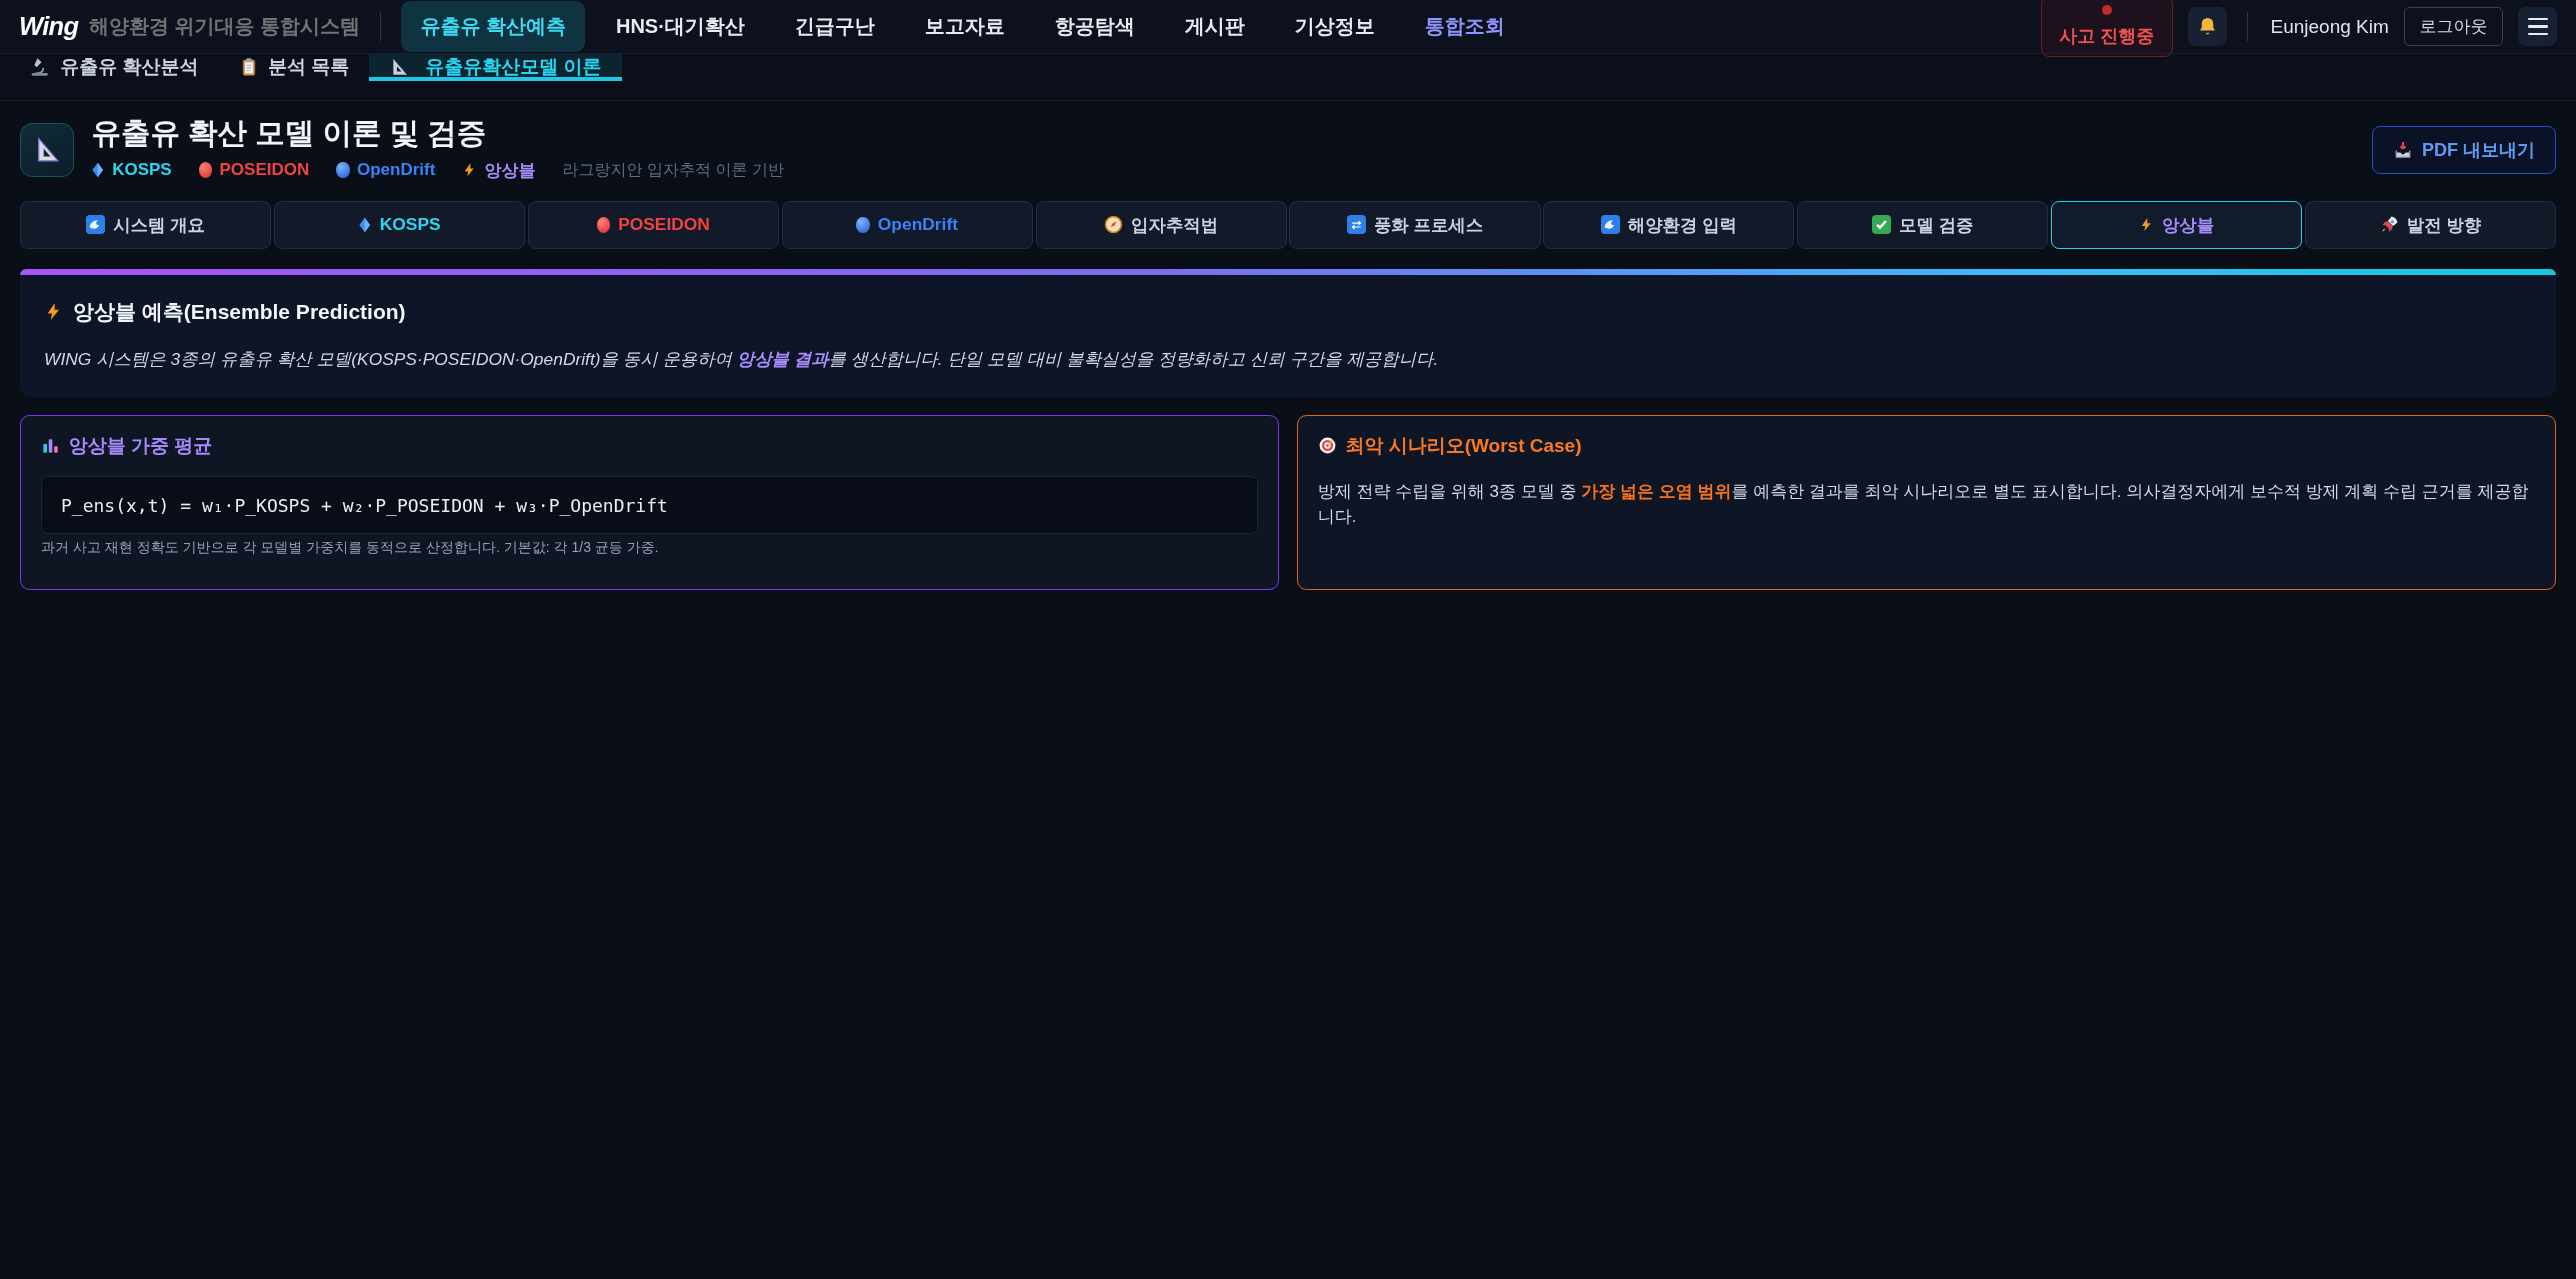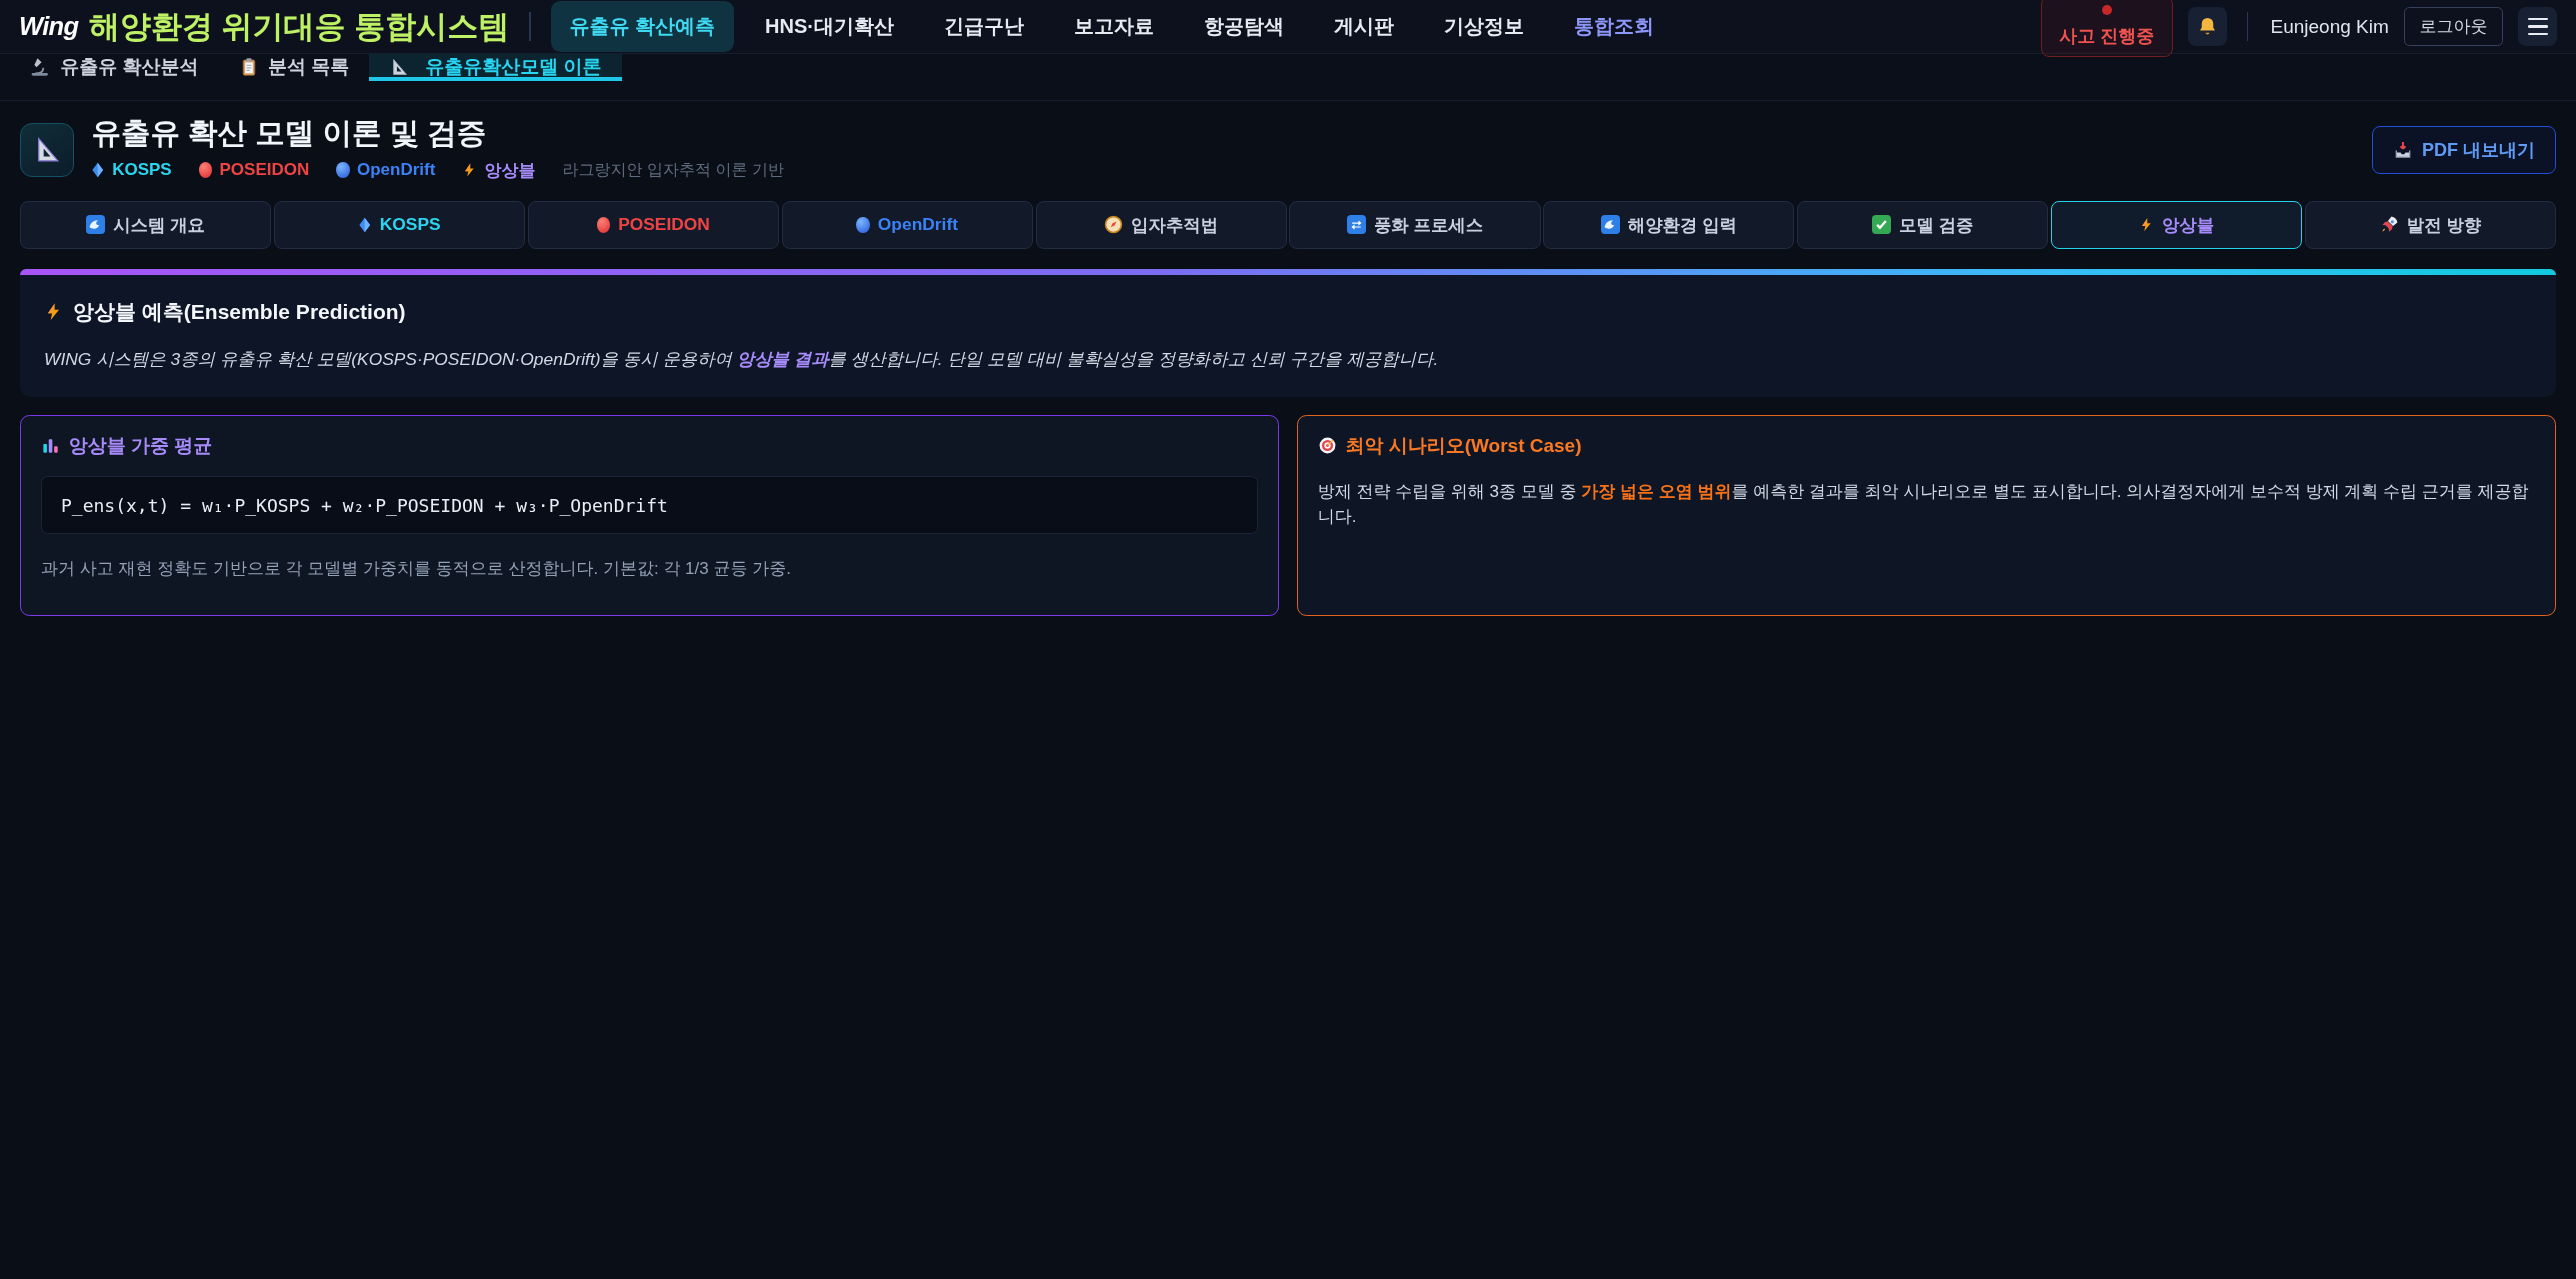--- a/index.html
+++ b/index.html
@@ -10,21 +10,21 @@
     font-family:"Liberation Sans", sans-serif;
     color:#e6eaf1;
   }
   svg { display:block; }
 
   
   .topbar{ height:54px; display:flex; align-items:center; padding:0 19px;
     background:#0c111d; border-bottom:1.3px solid #161d2e; }
   .logo-wrap{ display:flex; align-items:center; gap:10.7px; }
   .logo-mark{ font-size:25.5px; font-weight:800; font-style:italic; color:#ffffff; letter-spacing:-0.7px; }
-  .app-title{ font-size:31px; font-weight:700; color:#bef264; white-space:nowrap; }
+  .app-title{ font-size:20px; font-weight:700; color:#737373; white-space:nowrap; }
   .vsep{ width:1.3px; height:29.5px; background:#2a3750; margin:0 20px; }
   .menu{ display:flex; align-items:center; gap:12px; }
   .menu-item{ padding:12px 19px; font-size:20px; font-weight:700; color:#e6eaf1;
     border-radius:9.4px; white-space:nowrap; cursor:pointer; }
   .menu-item.active{ background:#0f3340; color:#3fd9f2; }
   .menu-item.accent{ color:#8d96fa; }
   .flex-spacer{ flex:1; }
   .incident-badge{ display:flex; align-items:center; gap:9.4px; padding:8px 17.4px;
     border:1.3px solid #6e1e1e; border-radius:8px; background:rgba(148,27,27,.12);
     color:#ef5350; font-size:18px; font-weight:700; white-space:nowrap;flex-direction:column; }
@@ -86,21 +86,21 @@
   .cards{ margin:17.4px 20px 0; display:flex; gap:17.4px; align-items:stretch; }
   .card{ flex:1; border-radius:9.4px; padding:17.4px 20px; background:#0e1523; }
   .card.weighted{ border:1.3px solid #7c3aed; }
   .card.worst{ border:1.3px solid #e3641c; background:#0e1626; }
   .card-title{ display:flex; align-items:center; gap:8.7px; font-size:19px; font-weight:800; margin:0; }
   .card.weighted .card-title{ color:#a78bfa; }
   .card.worst .card-title{ color:#f97821; }
   .code-block{ margin-top:17.4px; background:#090d17; border:0.7px solid #1c2537; border-radius:6.7px;
     padding:17.4px 19px; font-family:"DejaVu Sans Mono", monospace; font-size:18px; color:#e9eef6;
     white-space:nowrap; overflow:hidden; }
-  .card-note{ margin-top:23px; font-size:17px; color:#93a1b5; }
+  .card-note{ margin-top:5px; font-size:14px; color:#93a1b5; }
   .worst-desc{ margin-top:20px; font-size:17px; color:#d2d9e4; line-height:1.5; }
   .hl-orange{ color:#f97316; font-weight:700;text-align:right; }
 </style>
 </head>
 <body>
 
 <header class="topbar">
   <div class="logo-wrap">
     <span class="logo-mark">Wing</span>
     <span class="app-title">해양환경 위기대응 통합시스템</span>

